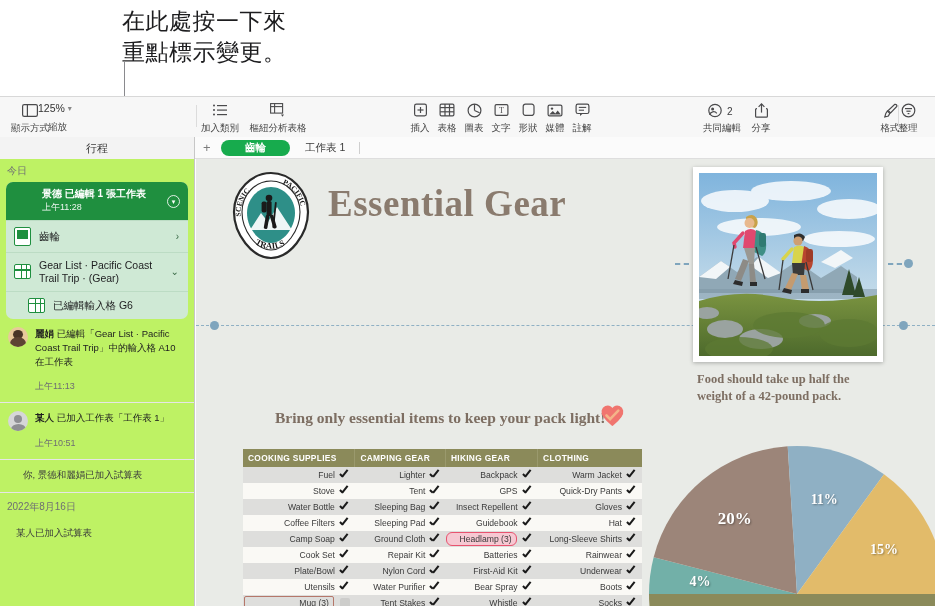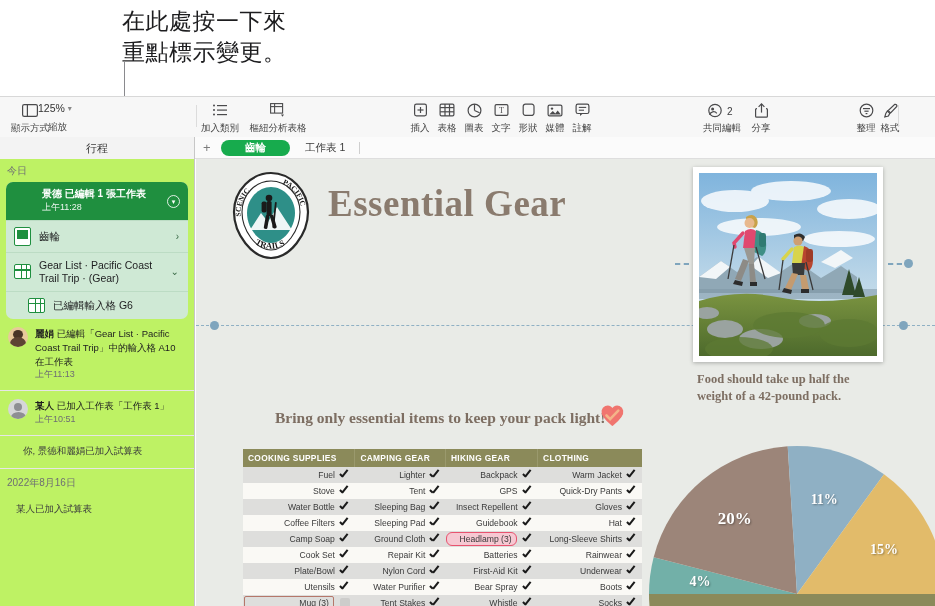--- a/index.html
+++ b/index.html
@@ -155,21 +155,21 @@
   }
   .entry-av.tan { background: #e8c99a; }
   .entry-av.tan::before { content:""; position:absolute; left:5px; top:3px; width:10px; height:9px; border-radius:50%; background:#4a3526; }
   .entry-av.tan::after { content:""; position:absolute; left:2px; top:10px; width:16px; height:13px; border-radius:50% 50% 40% 40%; background:#5d4433; }
   .entry-av.grey { background: #d6d6d8; }
   .entry-av.grey::before { content:""; position:absolute; left:6px; top:4px; width:8px; height:8px; border-radius:50%; background:#8e8e93; }
   .entry-av.grey::after { content:""; position:absolute; left:2.5px; top:13px; width:15px; height:11px; border-radius:50% 50% 0 0; background:#8e8e93; }
   .entry-body { flex: 1; }
   .entry-title { font-size: 9.5px; color: #1d1d1f; line-height: 1.45; }
   .entry-title b { font-weight: bold; }
-  .entry-time { font-size: 9px; color: #6e6e73; margin-top: 0; }
+  .entry-time { font-size: 9px; color: #6e6e73; margin-top: 12px; }
   .entry-plain {
     font-size: 9.5px; color: #3a3a3c; padding: 9px 9px 10px 23px;
     border-bottom: 1px solid #e6e6e6;
   }
   .entry-plain.last { border-bottom: none; padding-left: 16px; }
 
   
   .canvas {
     position: absolute; left: 196px; top: 62px;
     width: 739px; height: 448px; background: #e9ebe7; overflow: hidden;
@@ -426,21 +426,21 @@
           <svg width="15" height="15" viewBox="0 0 15 15">
               <path d="M11.8 1.4 a1.6 1.6 0 0 1 2 2 l-6.2 6.6 l-2.4-2.4 z" fill="none" stroke="#4a4a4c" stroke-width="1.2"></path>
               <path d="M4.4 8 l2.4 2.4 l-1.4 2.6 l-3.6 1 l1-3.6 z" fill="none" stroke="#4a4a4c" stroke-width="1.2"></path>
             </svg>
         </div>
         <div class="tb-label">格式</div>
       </div>
 
       <div class="tb-sep" style="left:898px"></div>
 
-      <div class="tb-item" style="left:850px;width:32px">
+      <div class="tb-item" style="left:892px;width:32px">
         <div class="tb-glyph">
           <svg width="15" height="15" viewBox="0 0 15 15">
               <circle cx="7.5" cy="7.5" r="6.3" fill="none" stroke="#4a4a4c" stroke-width="1.2"></circle>
               <line x1="4" y1="5.6" x2="11" y2="5.6" stroke="#4a4a4c" stroke-width="1.2"></line>
               <line x1="5.4" y1="8.2" x2="9.6" y2="8.2" stroke="#4a4a4c" stroke-width="1.2"></line>
               <line x1="6.6" y1="10.6" x2="8.4" y2="10.6" stroke="#4a4a4c" stroke-width="1.2"></line>
             </svg>
         </div>
         <div class="tb-label">整理</div>
       </div>

